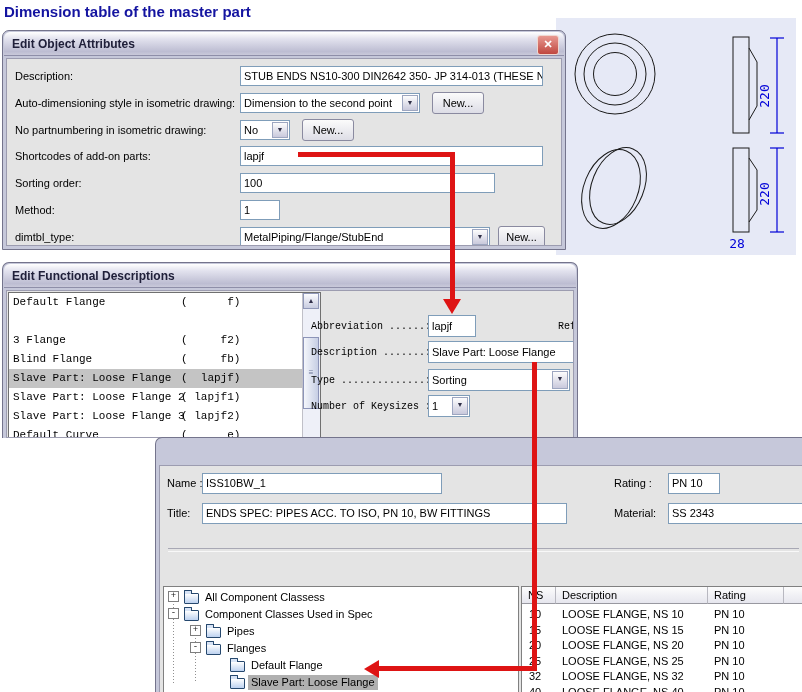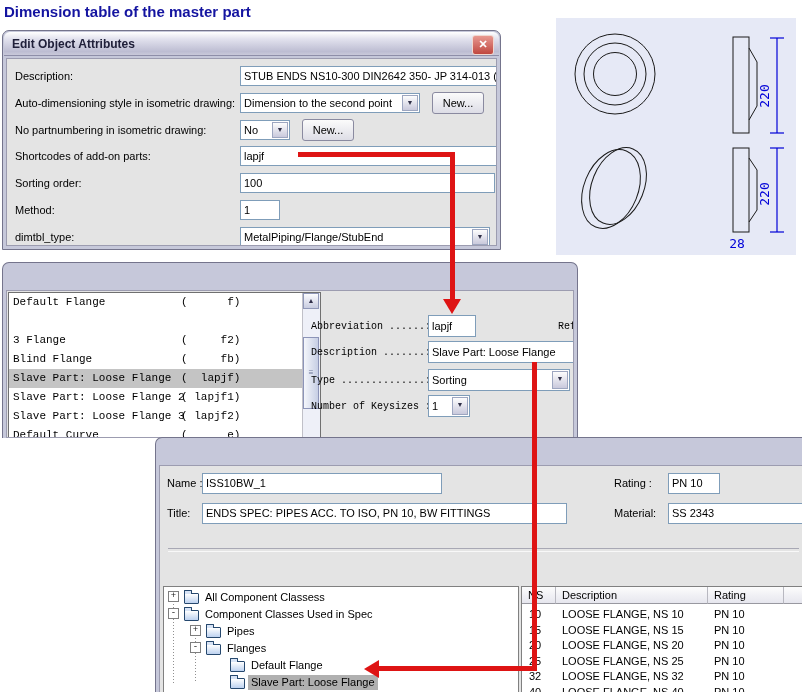--- a/index.html
+++ b/index.html
@@ -68,21 +68,21 @@
 
   .drawing{position:absolute;left:556px;top:18px;width:240px;height:237px;background:#E6E9F6;z-index:5;}
 </style>
 </head>
 <body>
 
 <div id="screen">
 
   <div class="heading">Dimension table of the master part</div>
 
-  <div class="dlg" style="left:2px;top:30px;width:499px;height:220px;z-index:10;">
+  <div class="dlg" style="left:2px;top:30px;width:564px;height:220px;z-index:10;">
     <div class="tbar">
       <span>Edit Object Attributes</span>
       <span class="closebtn">✕</span>
     </div>
     <div class="body">
       <div class="lbl" style="left:8px;top:11px">Description:</div>
       <div class="inp" style="left:233px;top:7px;width:303px">STUB ENDS NS10-300 DIN2642 350- JP 314-013 (THESE NOT I</div>
 
       <div class="lbl" style="left:8px;top:38px">Auto-dimensioning style in isometric drawing:</div>
       <div class="combo" style="left:233px;top:34px;width:180px">
@@ -148,20 +148,23 @@
         <line x1="214" y1="130" x2="228" y2="130"></line>
         <line x1="214" y1="214" x2="228" y2="214"></line>
       </g>
       <text x="213" y="78" transform="rotate(-90 213 78)" text-anchor="middle" fill="#0000D8" font-family="DejaVu Sans Mono, monospace" font-size="13">220</text>
       <text x="213" y="176" transform="rotate(-90 213 176)" text-anchor="middle" fill="#0000D8" font-family="DejaVu Sans Mono, monospace" font-size="13">220</text>
       <text x="181" y="230" text-anchor="middle" fill="#0000D8" font-family="DejaVu Sans Mono, monospace" font-size="13">28</text>
     </svg>
   </div>
 
   <div class="dlg" style="left:2px;top:262px;width:576px;height:176px;z-index:20;border-bottom:none;">
+    <div class="tbar">
+      <span>Edit Functional Descriptions</span>
+    </div>
     <div class="body" style="bottom:0;">
 
       <div class="lbx">
         <div class="lrow" style="top:0"><span>Default Flange</span><span class="lcode">(      f)</span></div>
         <div class="lrow" style="top:38px"><span>3 Flange</span><span class="lcode">(     f2)</span></div>
         <div class="lrow" style="top:57px"><span>Blind Flange</span><span class="lcode">(     fb)</span></div>
         <div class="lrow sel" style="top:76px"><span>Slave Part: Loose Flange</span><span class="lcode">(  lapjf)</span></div>
         <div class="lrow" style="top:95px"><span>Slave Part: Loose Flange 2</span><span class="lcode">( lapjf1)</span></div>
         <div class="lrow" style="top:114px"><span>Slave Part: Loose Flange 3</span><span class="lcode">( lapjf2)</span></div>
         <div class="lrow" style="top:133px"><span>Default Curve</span><span class="lcode">(      e)</span></div>

